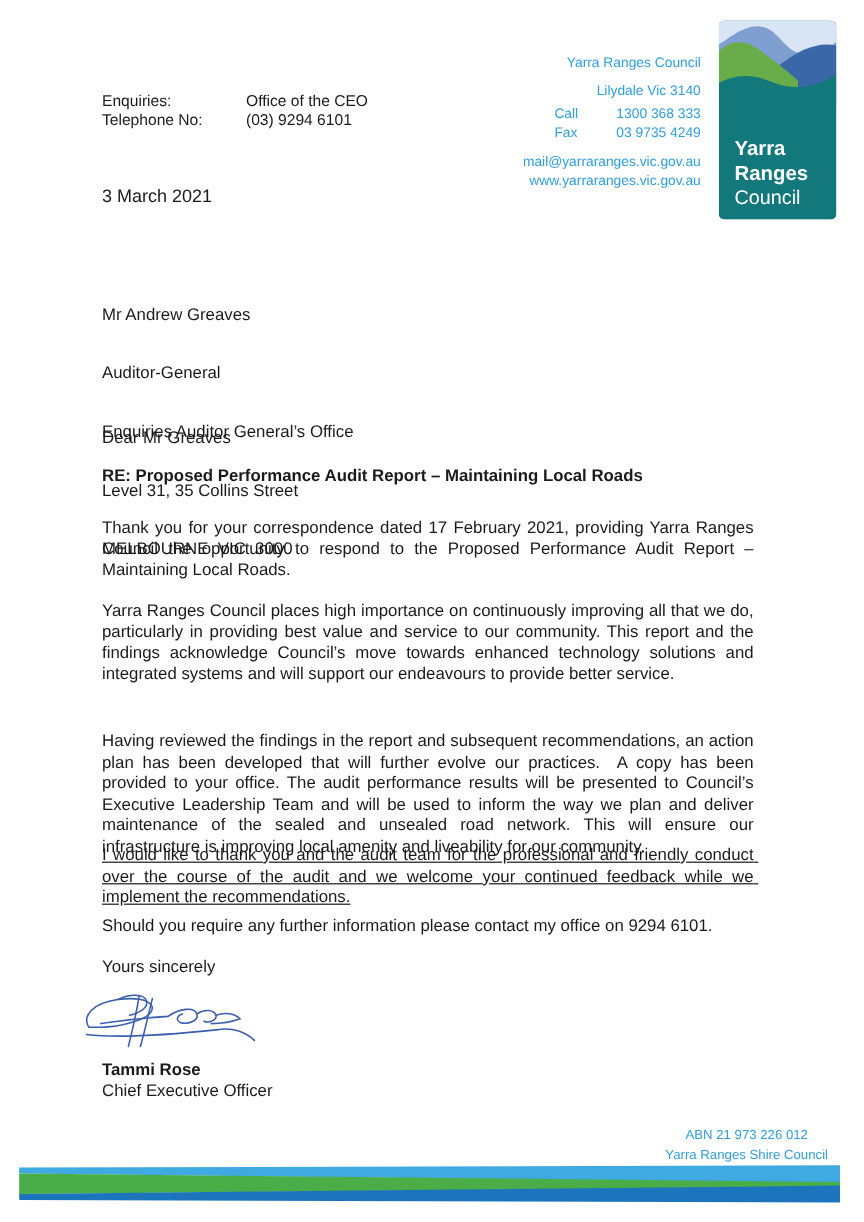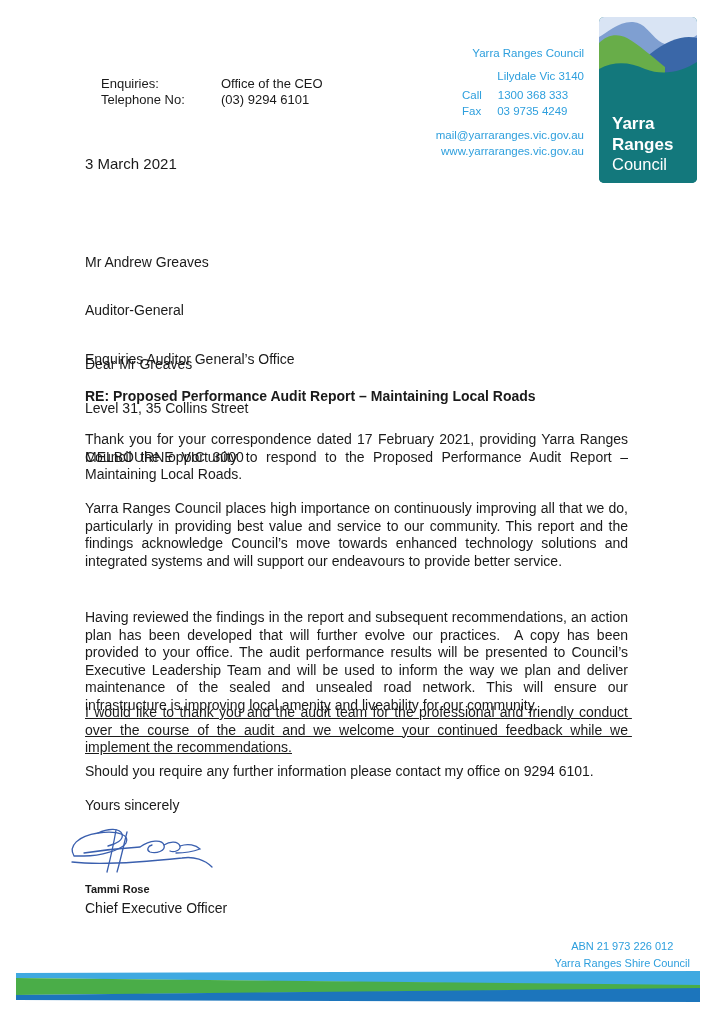--- a/index.html
+++ b/index.html
@@ -10,37 +10,37 @@
     height: 1018px;
     background: #ffffff;
     font-family: "Liberation Sans", sans-serif;
     color: #1a1a1a;
     overflow: hidden;
   }
   
   .enquiries {
     position: absolute; left: 85px; top: 76px;
     display: grid; grid-template-columns: 120px auto;
-    font-size: 13px; line-height: 16px; margin-left: 16px;
+    font-size: 13px; line-height: 16px;
   }
   .letter-date {
     position: absolute; left: 85px; top: 155px;
     font-size: 15px;
   }
   
   .contact {
     position: absolute; top: 45px; right: 136px; width: 210px;
     text-align: right; color: #2e9fdd;
     font-size: 11.5px; line-height: 16px;
   }
   .contact .gap7 { margin-bottom: 7px; }
   .contact .gap3 { margin-bottom: 3px; }
   .contact .gap8 { margin-bottom: 8px; }
   .contact .row {
-    display: flex; justify-content: flex-start;
+    display: flex; justify-content: space-between;
     width: 122px; margin-left: auto; text-align: left; gap: 16px;
   }
   
   .logo { position: absolute; left: 599px; top: 17px; width: 98px; height: 166px; }
   
   .recipient {
     position: absolute; left: 85px; top: 221px;
     font-size: 14px; line-height: 16.3px; white-space: pre-wrap;
   }
   
@@ -51,21 +51,21 @@
   }
   .salutation { top: 356px; text-align: left; }
   .subject    { top: 388px; font-weight: bold; text-align: left; }
   .p1 { top: 431px; }
   .p2 { top: 500px; }
   .p3 { top: 585px; margin-top: 24px; }
   .p4 { top: 704px; text-decoration: underline; }
   .p5 { top: 763px; text-align: left; }
   .closing { top: 797px; text-align: left; }
   .signature { position: absolute; left: 64px; top: 826px; }
-  .sig-name  { position: absolute; left: 85px; top: 883px; font-size: 11px; font-weight: bold; }
+  .sig-name  { position: absolute; left: 85px; top: 883px; font-size: 14px; font-weight: bold; }
   .sig-title { position: absolute; left: 85px; top: 900px; font-size: 14px; }
   
   .footer-text {
     position: absolute; right: 30px; top: 938px;
     text-align: center; color: #2e9fdd;
     font-size: 11px; line-height: 17px;
   }
   .footer-wave { position: absolute; left: 0; top: 968px; }
   .logo-text-bold { font-family: "Liberation Sans", sans-serif; font-weight: bold; font-size: 17px; }
   .logo-text-reg  { font-family: "Liberation Sans", sans-serif; font-weight: normal; font-size: 16.5px; }

